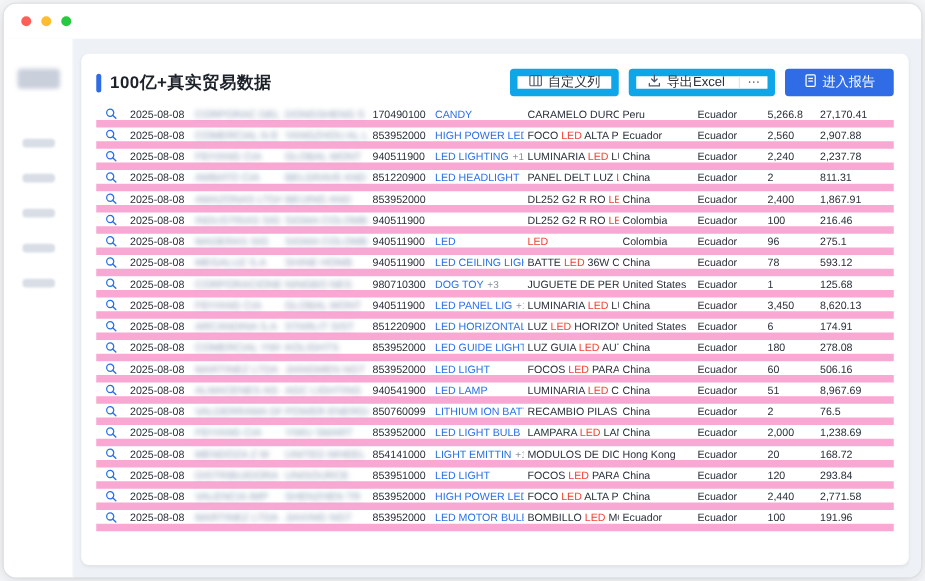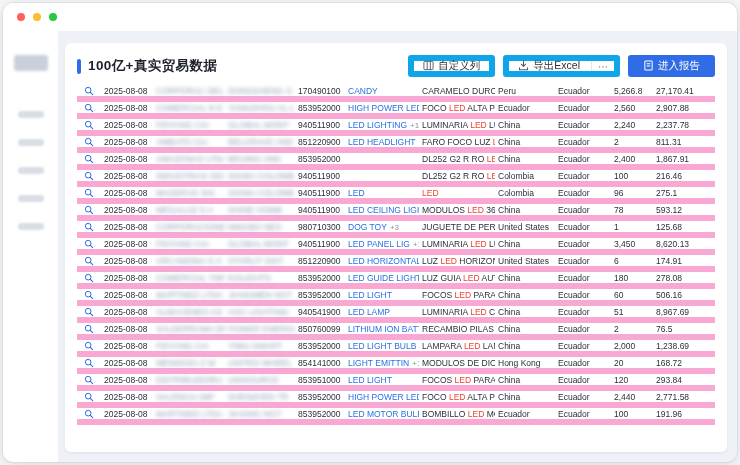--- a/index.html
+++ b/index.html
@@ -208,21 +208,21 @@
       </span>
     </div>
     <div class="td">2025-08-08</div>
     <div class="td blurred">AMBATO CIA</div>
     <div class="td blurred">BELGRAVE AND</div>
     <div class="td">851220900</div>
     <div class="td">
       <span class="link">LED HEADLIGHT</span>
     </div>
     <div class="td">
-      <span>FARO FOCO LUZ </span><span class="kw">LE...</span><span></span>
+      <span>PANEL DELT LUZ </span><span class="kw">LE...</span><span></span>
     </div>
     <div class="td">China</div>
     <div class="td">Ecuador</div>
     <div class="td num">2</div>
     <div class="td num">811.31</div>
   </div>
             <div class="grid tr">
     <div class="td center">
       <span class="view-btn">
         <svg width="10" height="10" viewBox="0 0 12 12">
@@ -304,21 +304,21 @@
       </span>
     </div>
     <div class="td">2025-08-08</div>
     <div class="td blurred">MEGALUZ S.A</div>
     <div class="td blurred">SHINE HOMB</div>
     <div class="td">940511900</div>
     <div class="td">
       <span class="link">LED CEILING LIGHT</span>
     </div>
     <div class="td">
-      <span>MODULOS </span><span class="kw">LED</span><span> 36W C...</span>
+      <span>BATTE </span><span class="kw">LED</span><span> 36W C...</span>
     </div>
     <div class="td">China</div>
     <div class="td">Ecuador</div>
     <div class="td num">78</div>
     <div class="td num">593.12</div>
   </div>
             <div class="grid tr">
     <div class="td center">
       <span class="view-btn">
         <svg width="10" height="10" viewBox="0 0 12 12">

